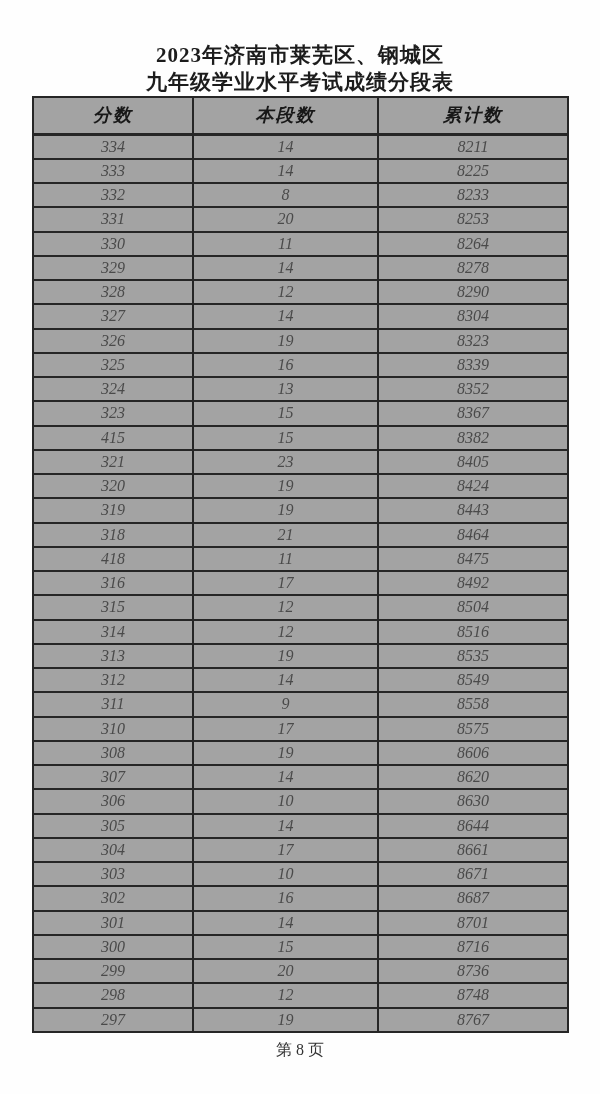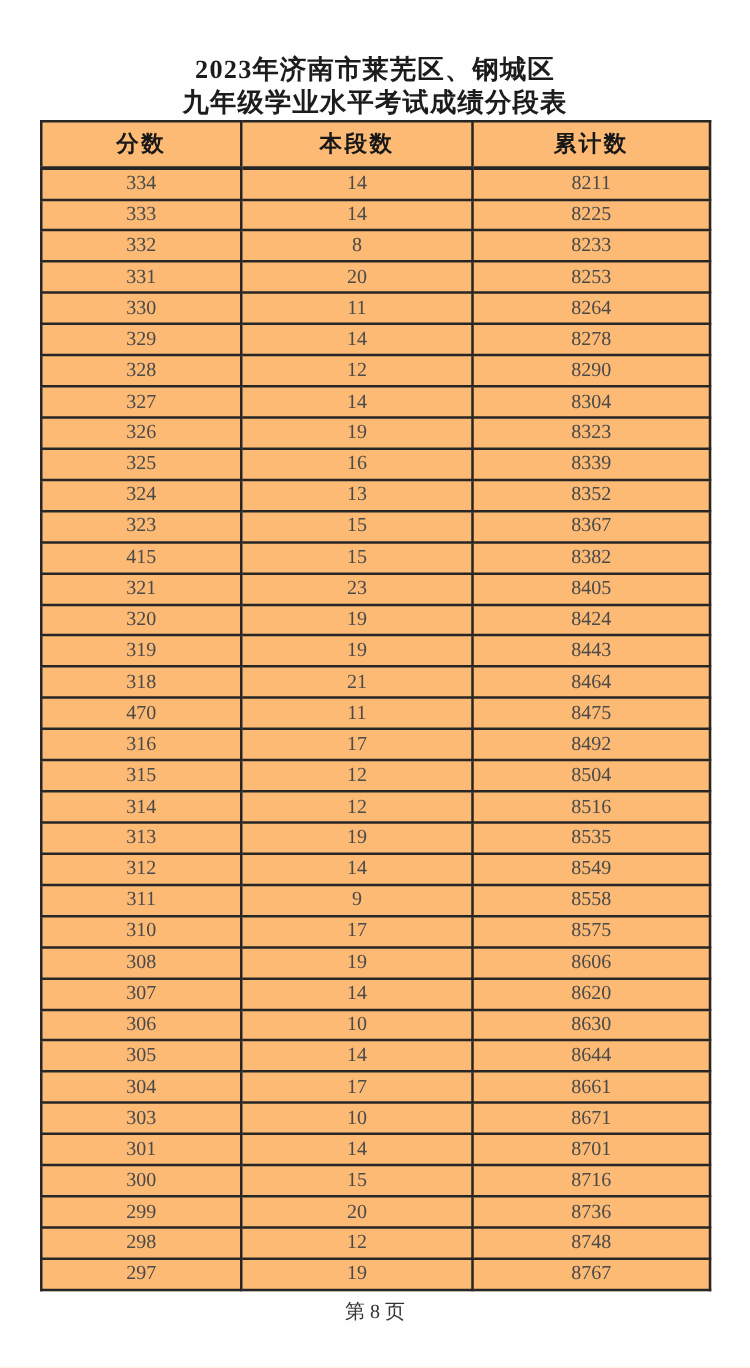--- a/index.html
+++ b/index.html
@@ -28,21 +28,22 @@
     letter-spacing: 1px;
   }
   table.score-table {
     position: absolute;
     top: 96px;
     left: 32px;
     width: 535px;
     height: 937px;
     border-collapse: collapse;
     table-layout: fixed;
-    background: #fdba74;
+    background: #a3a3a3;
+    font-style: italic;
   }
   .score-table th,
   .score-table td {
     border: 2px solid #262626;
     text-align: center;
     vertical-align: middle;
     padding: 0;
     overflow: hidden;
   }
   .score-table thead tr {
@@ -174,21 +175,21 @@
           <td>319</td>
           <td>19</td>
           <td>8443</td>
         </tr>
         <tr>
           <td>318</td>
           <td>21</td>
           <td>8464</td>
         </tr>
         <tr>
-          <td>470</td>
+          <td>418</td>
           <td>11</td>
           <td>8475</td>
         </tr>
         <tr>
           <td>316</td>
           <td>17</td>
           <td>8492</td>
         </tr>
         <tr>
           <td>315</td>
@@ -244,20 +245,25 @@
           <td>304</td>
           <td>17</td>
           <td>8661</td>
         </tr>
         <tr>
           <td>303</td>
           <td>10</td>
           <td>8671</td>
         </tr>
         <tr>
+          <td>302</td>
+          <td>16</td>
+          <td>8687</td>
+        </tr>
+        <tr>
           <td>301</td>
           <td>14</td>
           <td>8701</td>
         </tr>
         <tr>
           <td>300</td>
           <td>15</td>
           <td>8716</td>
         </tr>
         <tr>

